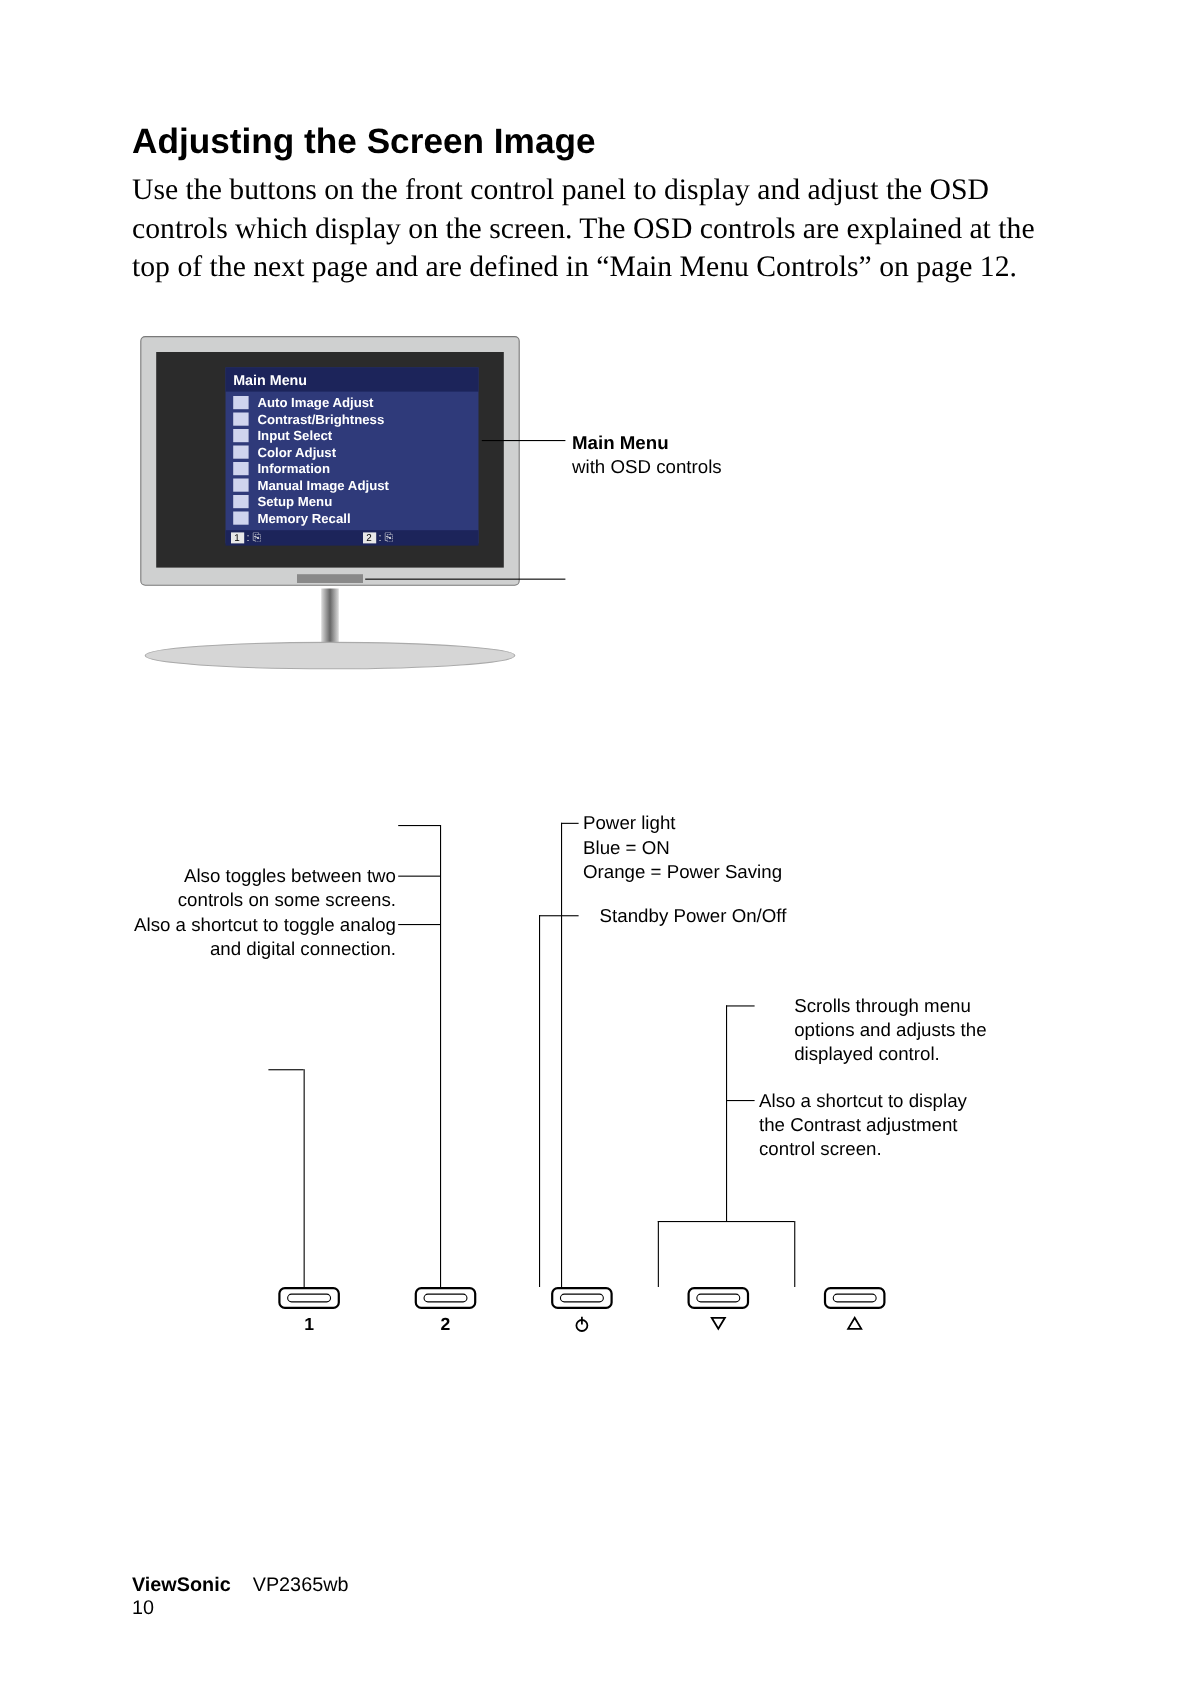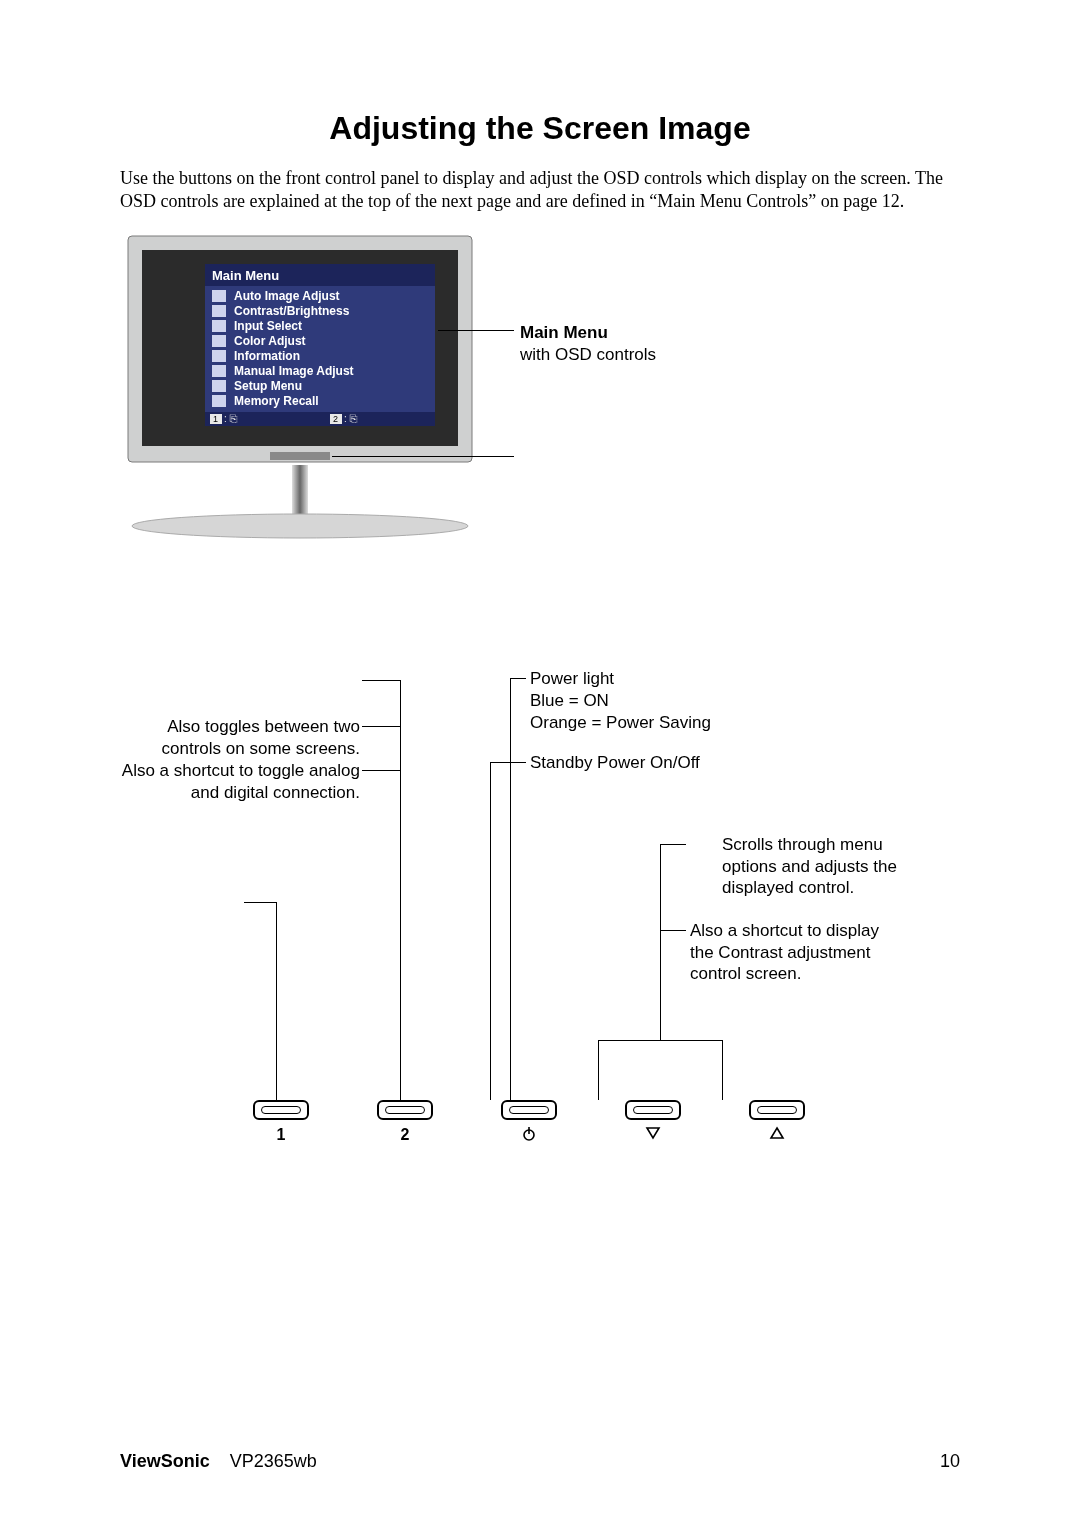--- a/index.html
+++ b/index.html
@@ -8,28 +8,27 @@
     width: 1080px;
     height: 1528px;
     background: #fff;
     color: #000;
     position: relative;
     padding: 110px 120px 60px 120px;
   }
   h1 {
     font-size: 32px;
     font-weight: bold;
-    margin-bottom: 20px;
-    text-align: center;
+    margin-bottom: 8px;
   }
   .intro {
     font-family: "Times New Roman", Times, serif;
-    font-size: 18px;
+    font-size: 27px;
     line-height: 1.3;
-    margin-bottom: 16px;
+    margin-bottom: 40px;
   }
   .monitor-area {
     position: relative;
     height: 330px;
     margin-bottom: 100px;
   }
   .monitor {
     position: absolute;
     left: 0;
     top: 0;
@@ -92,20 +91,21 @@
     background: #000;
   }
   .footer {
     position: absolute;
     bottom: 56px;
     left: 120px;
     right: 120px;
     display: flex;
     justify-content: space-between;
     font-size: 18px;
+    flex-direction: column;
   }
   .footer .brand { font-weight: bold; }
 </style>
 </head>
 <body>
 
 <h1>Adjusting the Screen Image</h1>
 <p class="intro">Use the buttons on the front control panel to display and adjust the OSD controls which display on the screen. The OSD controls are explained at the top of the next page and are defined in “Main Menu Controls” on page 12.</p>
 
 <div class="monitor-area">
@@ -169,21 +169,21 @@
 
 <div class="panel-diagram">
 
   <div class="anno right" style="left:-10px; top:56px; width:250px;">Also toggles between two controls on some screens.</div>
   <div class="anno right" style="left:-10px; top:100px; width:250px;">Also a shortcut to toggle analog and digital connection.</div>
 
 
   <div class="anno" style="left:410px; top:8px; width:260px;">Power light</div>
   <div class="anno" style="left:410px; top:30px; width:260px;">Blue = ON</div>
   <div class="anno" style="left:410px; top:52px; width:260px;">Orange = Power Saving</div>
-  <div class="anno" style="left:410px; top:92px; width:200px;">Standby Power On/Off</div>
+  <div class="anno" style="left:410px; top:92px; width:200px;text-align:center;">Standby Power On/Off</div>
 
   <div class="anno" style="left:602px; top:174px; width:200px;">Scrolls through menu options and adjusts the displayed control.</div>
   <div class="anno" style="left:570px; top:260px; width:200px;">Also a shortcut to display the Contrast adjustment control screen.</div>
 
   <div class="dline" style="left:242px; top:20px; width:38px; height:1px;"></div>
   <div class="dline" style="left:242px; top:66px; width:38px; height:1px;"></div>
   <div class="dline" style="left:242px; top:110px; width:38px; height:1px;"></div>
   <div class="dline" style="left:280px; top:20px; width:1px; height:420px;"></div>
 
   <div class="dline" style="left:124px; top:242px; width:32px; height:1px;"></div>

